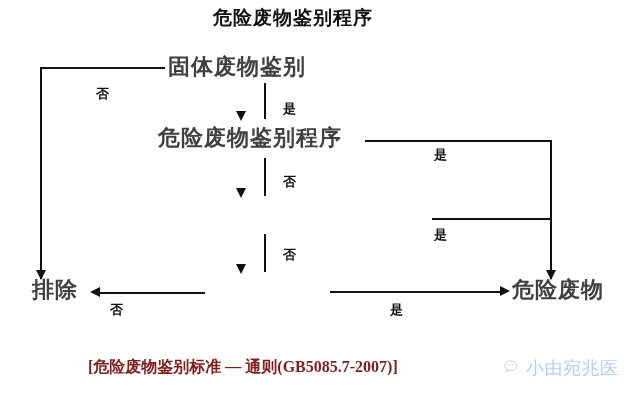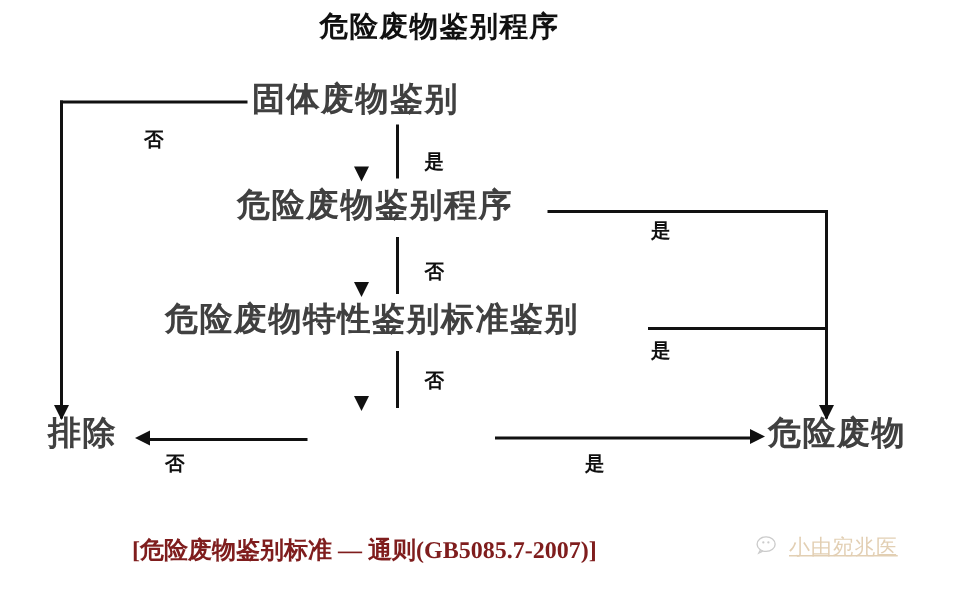--- a/index.html
+++ b/index.html
@@ -153,26 +153,25 @@
     align-items: center;
     gap: 4px;
     opacity: 0.30;
   }
   .watermark .wm-logo {
     width: 18px;
     height: 18px;
     display: block;
   }
   .watermark .wm-text {
-    font-size: 14px;
-    font-family: "DejaVu Serif", "Liberation Serif", serif;
-    color: #a16207;
+    font-size: 18px;
+    font-family: "DejaVu Serif", "Liberation Serif", serif;
+    color: #1d4ed8;
     white-space: nowrap;
     letter-spacing: 0.5px;
-    text-decoration: underline;
   }
 </style>
 </head>
 <body>
 
 <div id="page">
 
   <div class="chart-title">危险废物鉴别程序</div>
 
   <div class="line h-line ln-n1-left-h"></div>
@@ -195,21 +194,20 @@
   <div class="arrow arrow-down ar-n3-expert"></div>
 
   <div class="line h-line ln-exp-excl"></div>
   <div class="arrow arrow-left ar-exp-excl"></div>
 
   <div class="line h-line ln-exp-haz"></div>
   <div class="arrow arrow-right ar-exp-haz"></div>
 
   <div class="node node-1">固体废物鉴别</div>
   <div class="node node-2">危险废物鉴别程序</div>
-  <div class="node node-3">危险废物特性鉴别标准鉴别</div>
   <div class="node node-exclude">排除</div>
   <div class="node node-hazwaste">危险废物</div>
 
   <div class="branch-label lbl-no-1">否</div>
   <div class="branch-label lbl-yes-1">是</div>
   <div class="branch-label lbl-yes-2">是</div>
   <div class="branch-label lbl-no-2">否</div>
   <div class="branch-label lbl-yes-3">是</div>
   <div class="branch-label lbl-no-3">否</div>
   <div class="branch-label lbl-no-expert">否</div>

